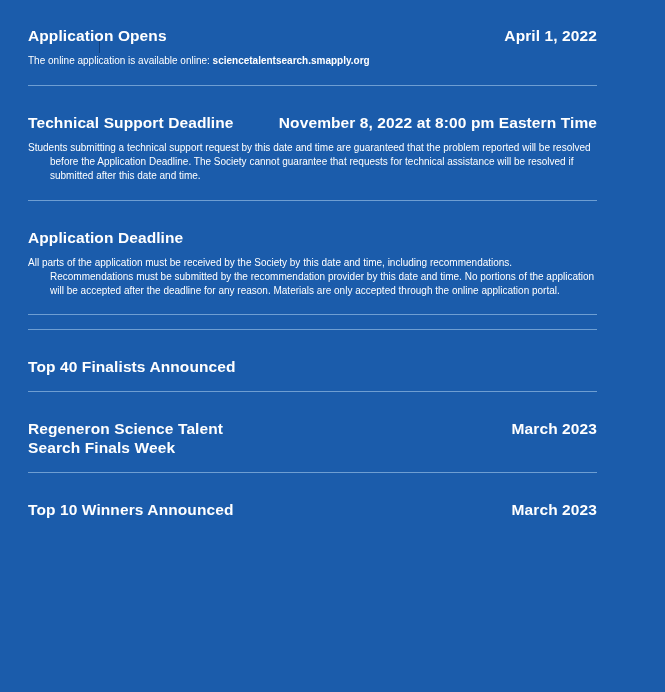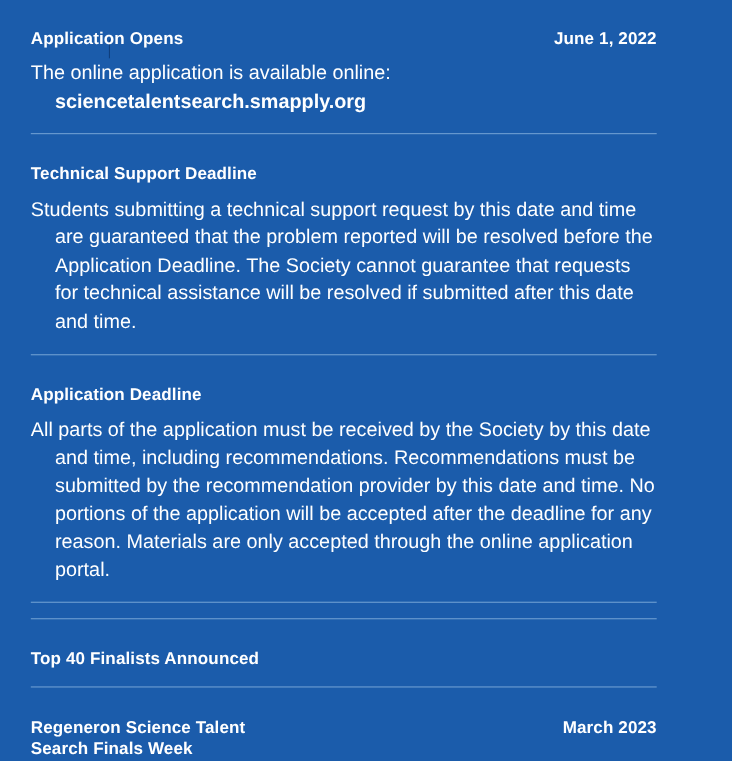--- a/index.html
+++ b/index.html
@@ -38,21 +38,21 @@
   }
   .entry-date {
     font-weight: bold;
     font-size: 15.5px;
     letter-spacing: .1px;
     text-align: right;
     white-space: nowrap;
     padding-left: 12px;
   }
   .entry-body {
-    font-size: 18px;
+    font-size: 10px;
     line-height: 1.42;
     margin-top: 9px;
     text-indent: 0;
     padding-left: 22px;
   }
   .entry-body .first-line {
     margin-left: -22px;
   }
   .entry-body a,
   .entry-body .link {
@@ -79,31 +79,32 @@
 </head>
 <body>
 
 <div class="page">
 
   <div class="caret"></div>
 
   <div class="entry with-body">
     <div class="entry-head">
       <div class="entry-title">Application Opens</div>
-      <div class="entry-date">June 1, 2022</div>
+      <div class="entry-date">April 1, 2022</div>
     </div>
     <div class="entry-body">
       <span class="first-line">The online application is available online: </span><span class="link">sciencetalentsearch.smapply.org</span>
     </div>
     <div class="divider"></div>
   </div>
 
   <div class="entry with-body">
     <div class="entry-head">
       <div class="entry-title">Technical Support Deadline</div>
+      <div class="entry-date">November 8, 2022 at 8:00 pm Eastern Time</div>
     </div>
     <div class="entry-body">
       <span class="first-line">Students submitting a technical support request by this date and time are guaranteed that the problem reported will be resolved before the Application Deadline. The Society cannot guarantee that requests for technical assistance will be resolved if submitted after this date and time.</span>
     </div>
     <div class="divider"></div>
   </div>
 
   <div class="entry with-body">
     <div class="entry-head">
       <div class="entry-title">Application Deadline</div>

